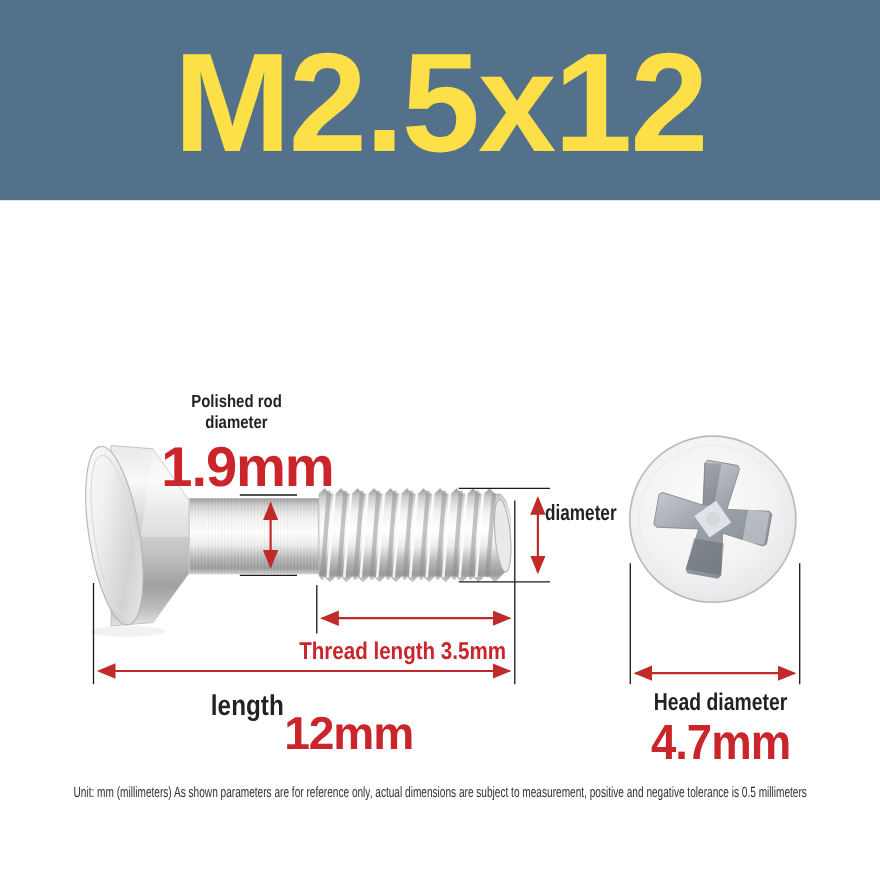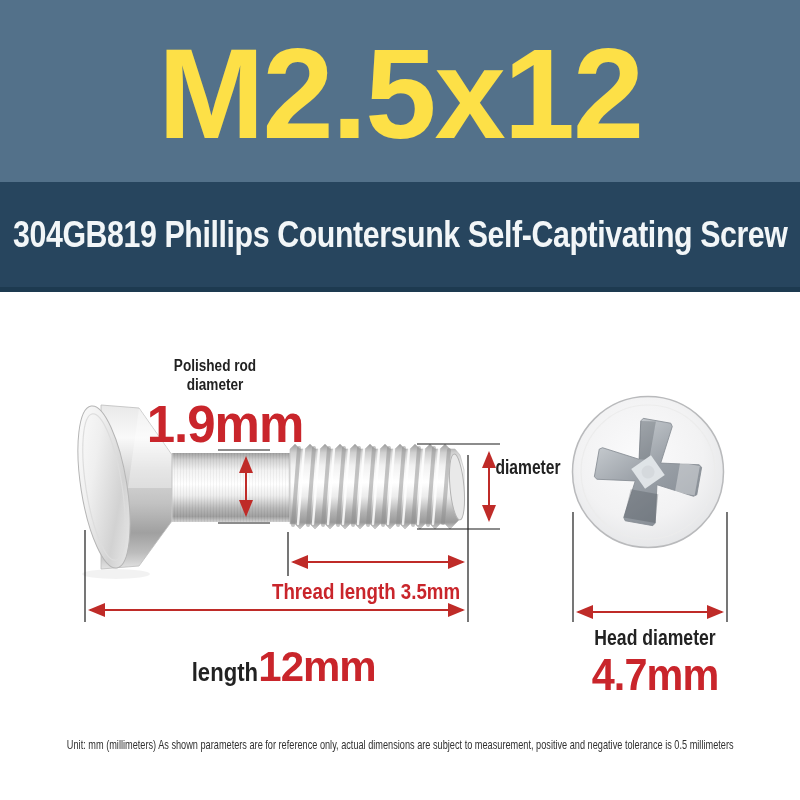--- a/index.html
+++ b/index.html
@@ -33,47 +33,44 @@
   .lbl,.val{position:absolute;text-align:center;line-height:1.18;white-space:nowrap;}
   .black{color:#222222;font-weight:bold;}
   .red{color:#c9252b;font-weight:bold;}
   .lbl-rod{left:115px;top:357px;width:200px;font-size:16px;transform:scaleX(0.85);}
   .val-rod{left:115px;top:395px;width:220px;font-size:51px;letter-spacing:-1px;}
   .lbl-dia{left:468px;top:456px;width:120px;font-size:20px;transform:scaleX(0.78);}
   .val-dia{left:468px;top:480px;width:120px;font-size:32px;letter-spacing:-1px;}
   .lbl-threadlen{left:246px;top:579px;width:240px;font-size:22px;transform:scaleX(0.85);}
   .row-length{
     position:absolute;left:147px;top:626px;width:262px;
-    display:flex;align-items:flex-end;justify-content:center;white-space:nowrap;
+    display:flex;align-items:flex-start;justify-content:center;white-space:nowrap;
   }
   .row-length .word{font-size:26px;transform:scaleX(0.85);transform-origin:right center;}
   .row-length .num{font-size:42px;letter-spacing:-1px;line-height:1;margin-top:20px;}
   .lbl-headdia{left:550px;top:625px;width:210px;font-size:22px;transform:scaleX(0.8);}
   .val-headdia{left:550px;top:648px;width:210px;font-size:45px;letter-spacing:-1px;transform:scaleX(0.92);}
   .footer{
-    position:absolute;left:0;top:737px;width:800px;
+    position:absolute;left:0;top:713px;width:800px;
     display:flex;justify-content:center;text-align:right;
   }
   .footer .disclaimer{
     color:#303030;font-size:13.5px;white-space:nowrap;
     transform:scaleX(0.68);transform-origin:center;
   }
 </style>
 </head>
 <body>
 
 <div class="stage">
 
   <div class="top-banner">
     <div class="title">M2.5x12</div>
   </div>
 
-  <div class="sub-banner">
-    <div class="subtitle">304GB819 Phillips Countersunk Self-Captivating Screw</div>
-  </div>
 
   <svg class="diagram-svg" viewBox="0 0 800 420">
     <defs>
       <linearGradient id="rodGrad" x1="0" y1="0" x2="0" y2="1">
         <stop offset="0" stop-color="#9c9c9c"></stop>
         <stop offset="0.10" stop-color="#cfcfcf"></stop>
         <stop offset="0.25" stop-color="#f1f1f1"></stop>
         <stop offset="0.45" stop-color="#ffffff"></stop>
         <stop offset="0.62" stop-color="#ececec"></stop>
         <stop offset="0.80" stop-color="#b3b3b3"></stop>

